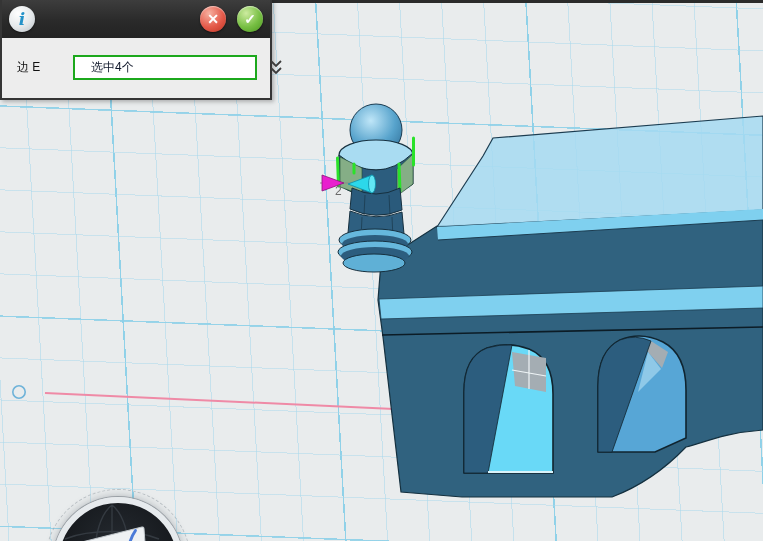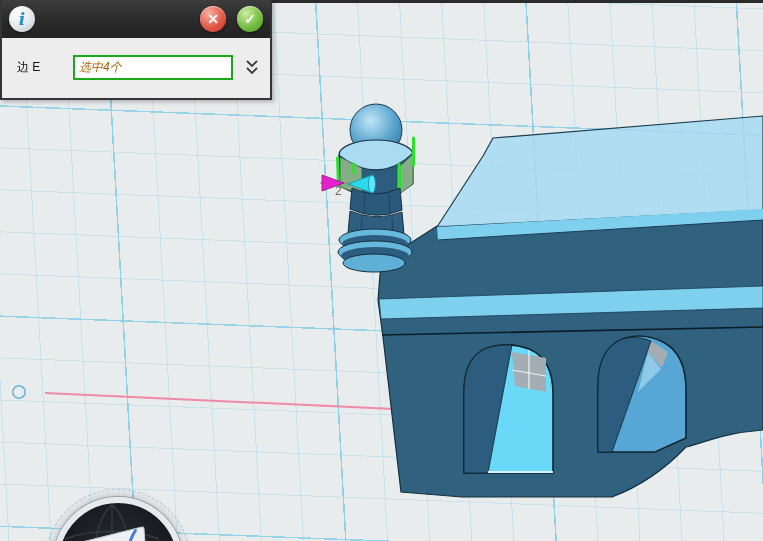--- a/index.html
+++ b/index.html
@@ -56,21 +56,21 @@
     box-shadow:0 1px 2px rgba(0,0,0,.55), inset 0 1px 1px rgba(255,255,255,.5);
     padding:0;
   }
   .btn-cancel{background:radial-gradient(circle at 35% 28%,#f6b0a0 0%,#e45a4a 55%,#bd3322 100%);margin-right:11px;}
   .btn-ok{background:radial-gradient(circle at 35% 28%,#cdeba0 0%,#77bf43 55%,#4a961e 100%);}
   .dialog-body{display:flex;align-items:center;padding:17px 0 0 15px;}
   .field-label{font-size:12px;color:#111;width:56px;flex:none;}
   .sel-field{
     width:148px;height:17px;flex:none;background:#fff;
     border:2px solid var(--accent_field,#1ca81c);
-    font-size:12px;color:#a16207;padding:2px 4px;display:flex;align-items:center;font-style:italic;
+    font-size:12px;color:#0f172a;padding:2px 16px;display:flex;align-items:center;
   }
   .expand-btn{
     background:none;border:none;cursor:pointer;margin-left:10px;padding:2px;
     display:flex;align-items:center;
   }
   
   .logo{
     position:absolute;left:53px;top:497px;width:118px;height:118px;z-index:3;
     border-radius:50%;
     background:radial-gradient(circle at 50% 38%,#262b31 0%,#14171b 70%);

